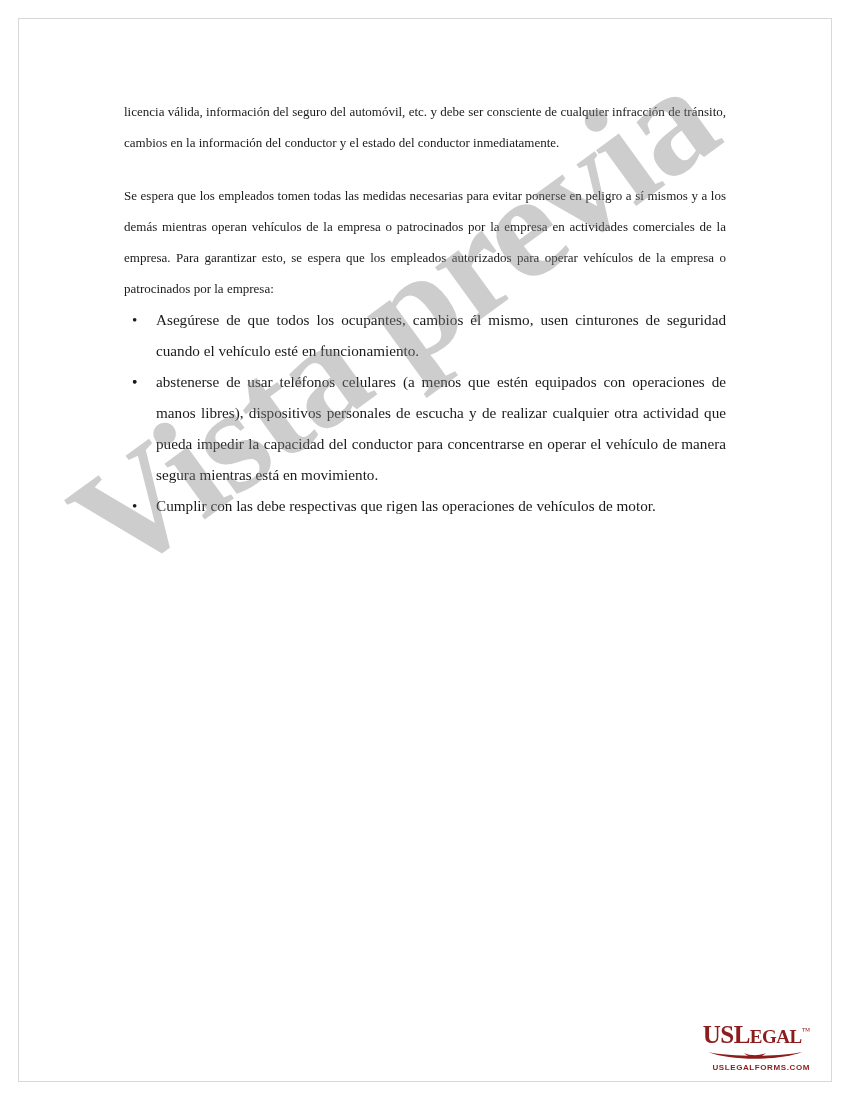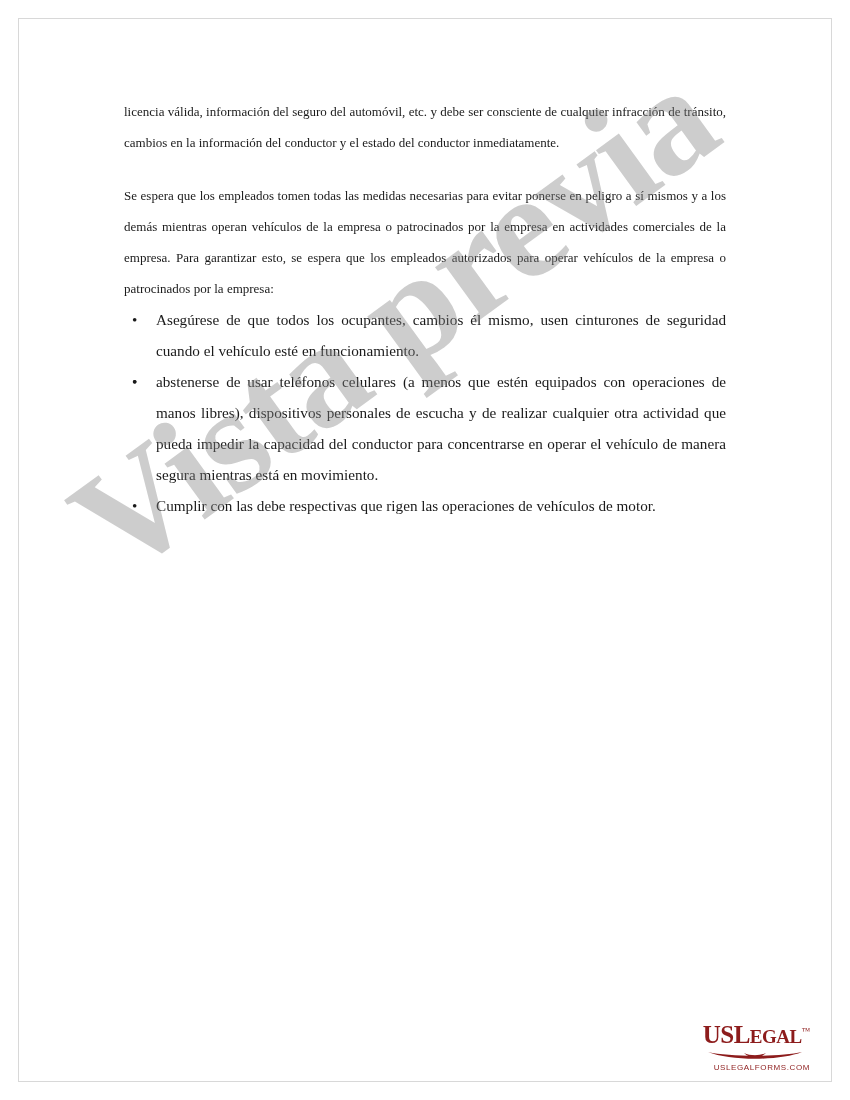--- a/index.html
+++ b/index.html
@@ -144,20 +144,21 @@
     height: 14px;
     line-height: 14px;
   }
   .logo-sub {
     font-family: "Liberation Sans", sans-serif;
     font-size: 8px;
     color: #8d1c1c;
     letter-spacing: 0.6px;
     margin-top: 1px;
     white-space: nowrap;
+    font-weight: bold;
   }
 </style>
 </head>
 <body>
 
 <div class="page">
 
   <div class="page-border-left"></div>
   <div class="page-border-right"></div>
   <div class="page-border-top"></div>

